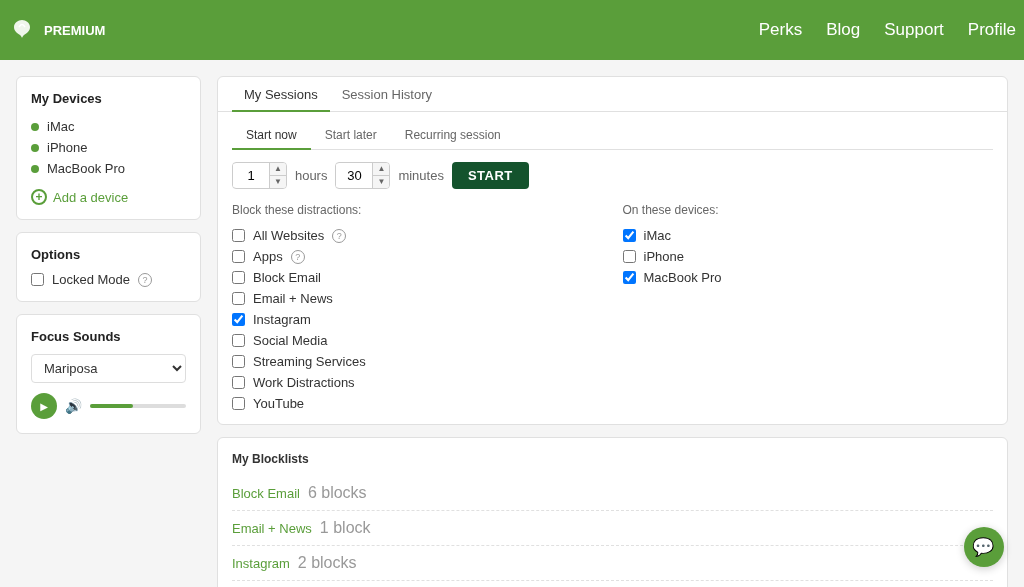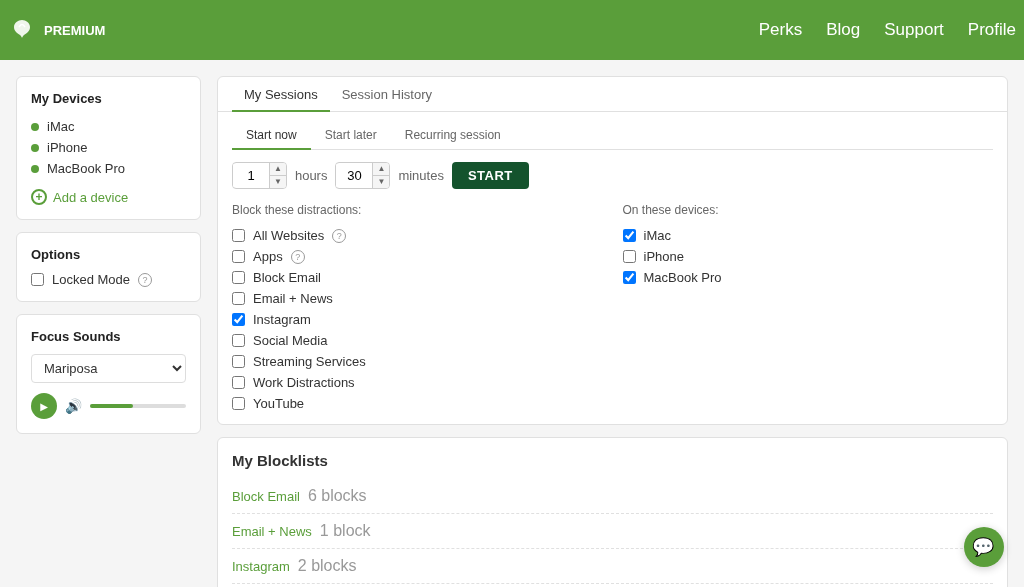--- a/index.html
+++ b/index.html
@@ -325,21 +325,21 @@
 
     
     .blocklists-card {
       background: white;
       border-radius: 6px;
       border: 1px solid #e0e0e0;
       padding: 14px;
     }
     .blocklists-title {
       font-weight: 600;
-      font-size: 15px;
+      font-size: 12px;
       margin-bottom: 10px;
     }
     .blocklist-item {
       display: flex;
       align-items: center;
       gap: 8px;
       padding: 8px 0;
       border-bottom: 1px dashed #e0e0e0;
       font-size: 13px;
     }

